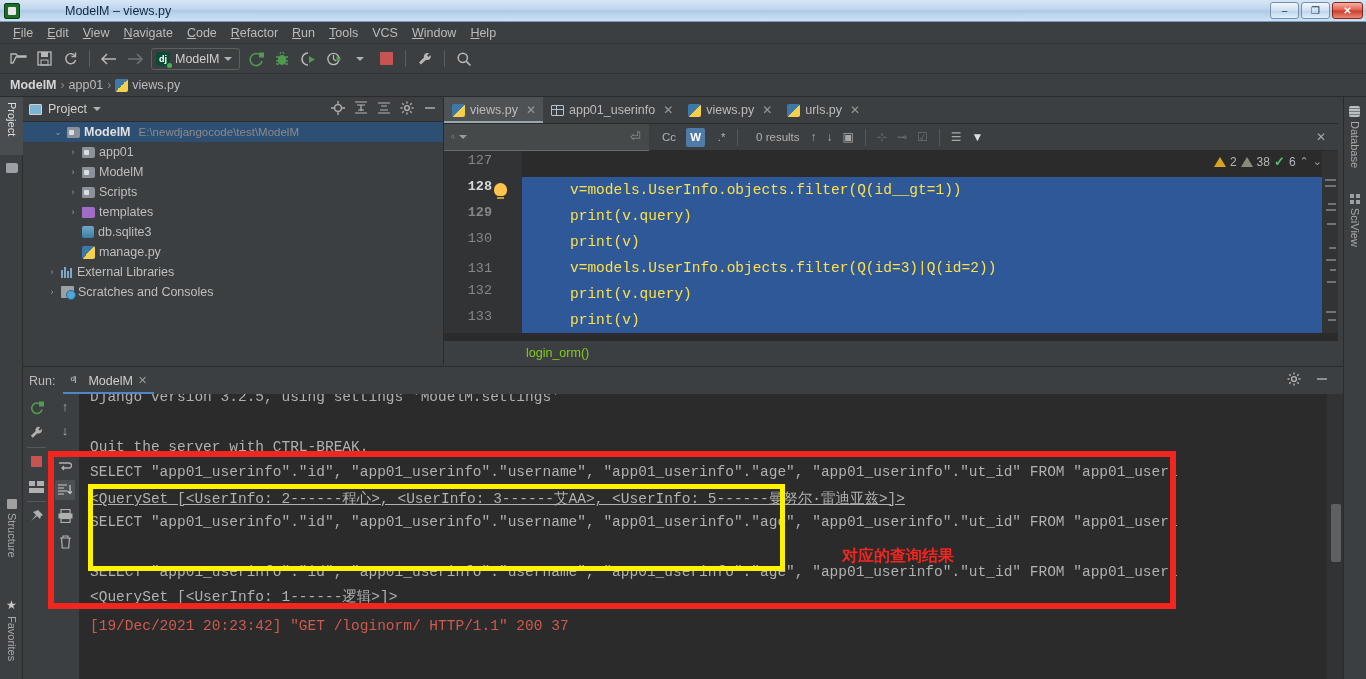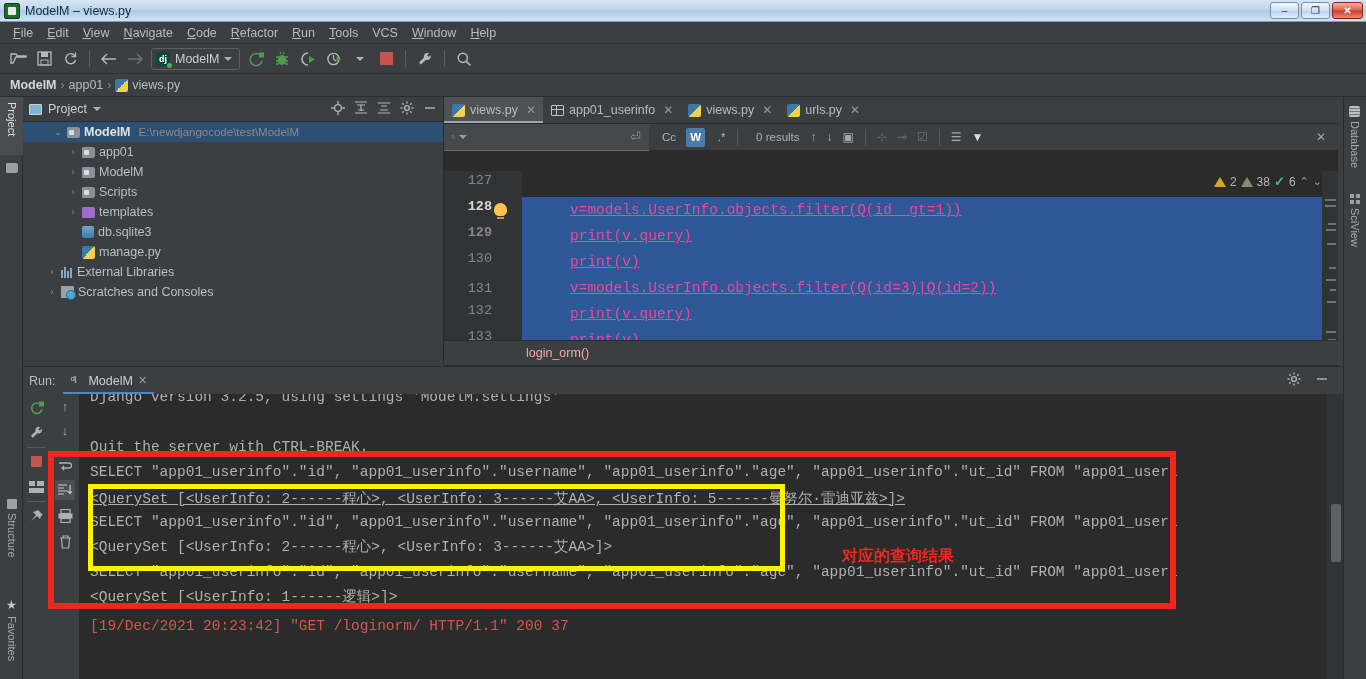--- a/index.html
+++ b/index.html
@@ -23,21 +23,21 @@
   }
   .title-ico {
     width: 16px; height: 16px; margin-left: 4px; margin-right: 5px;
     background: #1f6b2a; border: 1px solid #0d3d16; border-radius: 2px;
     position: relative;
   }
   .title-ico::after {
     content: ""; position: absolute; left: 3px; top: 3px; width: 8px; height: 8px;
     background: #e8e8e8; border-radius: 1px;
   }
-  .title-text { font-size: 12.5px; color: #102a43; font-family: "Liberation Sans", sans-serif; }
+  .title-text { font-size: 12.5px; color: #102a43; font-family: "Liberation Sans", sans-serif; margin-left: 40px; }
   .win-btns { margin-left: auto; display: flex; gap: 2px; padding-right: 3px; align-items: center; }
   .wb {
     width: 29px; height: 17px; border: 1px solid #7490ae; border-radius: 3px;
     background: linear-gradient(to bottom,#f1f7fd,#cfe0f1 50%,#b9d2e9 51%,#e2eefb);
     display: flex; align-items: center; justify-content: center;
     color: #18344f; font-size: 10px; line-height: 1;
   }
   .wb.close {
     background: linear-gradient(to bottom,#f3b3a8,#e0604c 48%,#c93d2a 52%,#e88a78);
     border-color: #8b2314; color: #fff; font-weight: bold; width: 31px;
@@ -228,21 +228,21 @@
     min-width: 19px; height: 19px; padding: 0 3px; display: flex; align-items: center; justify-content: center;
     font-size: 11.5px; color: #b4b4b4; border-radius: 2px;
   }
   .chip.on { background: #4e7ba8; color: #ffffff; font-weight: bold; }
   .vsep { width: 1px; height: 17px; background: #555858; margin: 0 6px; }
   .results-txt { font-size: 11.5px; color: #b0b0b0; margin: 0 6px 0 12px; }
   .fi { color: #a8a8a8; font-size: 12px; }
   .fi.dim { color: #6e7174; }
   .fi.filter { color: #dcdcdc; }
 
-  .codearea { position: relative; height: 209px; background: #2b2b2b; overflow: hidden; margin-top: 20px; }
+  .codearea { position: relative; height: 209px; background: #2b2b2b; overflow: hidden; }
   .gutter {
     position: absolute; left: 0; top: 0; width: 78px; height: 182px;
     background: #313335;
   }
   .lnum {
     position: absolute; right: 30px; width: 40px; text-align: right;
     font-family: "Liberation Mono", monospace; font-size: 13.5px; color: #868686;
   }
   .lnum.cur { color: #d8d8d8; font-weight: bold; }
   .bulb {
@@ -252,21 +252,21 @@
   .bulb::after {
     content:""; position:absolute; left:3px; bottom:-3px; width:7px;height:2px;background:#c9962b;
   }
   .codelines { position: absolute; left: 78px; top: 0; right: 0; height: 182px; }
   .cl {
     position: absolute; left: 0; height: 26px; line-height: 26px;
     font-family: "Liberation Mono", monospace; font-size: 14.5px; white-space: pre;
     padding-left: 48px; width: 100%;
   }
   .tok-cmt { color: #808080; }
-  .tok-plain { color: #ec4899; text-decoration: underline; }
+  .tok-plain { color: #fde047; }
   .selband {
     position: absolute; left: 78px; width: 816px; background: #2f5899;
   }
   .editor-scroll-h {
     position: absolute; left: 78px; bottom: 0; height: 7px; width: 680px; background: #5e6366; border-radius: 3px;
   }
   .warnbar {
     position: absolute; right: 16px; top: 3px; display: flex; align-items: center; gap: 4px;
     font-size: 12px; font-family: "Liberation Sans", sans-serif;
   }
@@ -276,21 +276,21 @@
   .wnum { color: #b6b6b6; }
   .wchev { color: #a0a0a0; font-size: 11px; }
   .minimap {
     position: absolute; right: 0; top: 0; width: 16px; height: 182px; background: #313335;
   }
   .mmline { position: absolute; right: 2px; height: 2px; background: #6f7376; width: 11px; }
 
   .status-code {
     position: absolute; left: 444px; top: 340px; width: 894px; height: 25px;
     background: #3c3f41; display: flex; align-items: center; padding-left: 82px;
-    font-size: 12.5px; color: #fca5a5; border-top: 1px solid #2b2b2b; text-align: center;
+    font-size: 12.5px; color: #84cc16; border-top: 1px solid #2b2b2b; text-align: center;
   }
 
   
   .runpanel {
     position: absolute; top: 366px; left: 23px; width: 1320px; height: 313px;
     background: #3c3f41;
     border-top: 1px solid #2b2b2b;
   }
   .run-header {
     height: 27px; display: flex; align-items: center; padding-left: 6px; gap: 8px;
@@ -778,21 +778,20 @@
             </svg>
         </div>
       </div>
 
       <div class="console">
         <div class="conline grey" style="top:-9px;">Django version 3.2.5, using settings 'ModelM.settings'</div>
         <div class="conline grey" style="top:41px;">Quit the server with CTRL-BREAK.</div>
         <div class="conline grey" style="top:66px;">SELECT "app01_userinfo"."id", "app01_userinfo"."username", "app01_userinfo"."age", "app01_userinfo"."ut_id" FROM "app01_useri</div>
         <div class="conline grey" style="top:93px;text-decoration:underline;">&lt;QuerySet [&lt;UserInfo: 2------程心&gt;, &lt;UserInfo: 3------艾AA&gt;, &lt;UserInfo: 5------曼努尔·雷迪亚兹&gt;]&gt;</div>
         <div class="conline grey" style="top:116px;">SELECT "app01_userinfo"."id", "app01_userinfo"."username", "app01_userinfo"."age", "app01_userinfo"."ut_id" FROM "app01_useri</div>
-        <div class="conline grey" style="top:141px;">&lt;QuerySet [&lt;UserInfo: 2------程心&gt;, &lt;UserInfo: 3------艾AA&gt;]&gt;</div>
         <div class="conline grey" style="top:166px;">SELECT "app01_userinfo"."id", "app01_userinfo"."username", "app01_userinfo"."age", "app01_userinfo"."ut_id" FROM "app01_useri</div>
         <div class="conline grey" style="top:191px;">&lt;QuerySet [&lt;UserInfo: 1------逻辑&gt;]&gt;</div>
         <div class="conline red" style="top:220px;">[19/Dec/2021 20:23:42] "GET /loginorm/ HTTP/1.1" 200 37</div>
       </div>
 
       <div class="run-vscroll">
         <div class="run-thumb"></div>
       </div>
     </div>
   </div>

